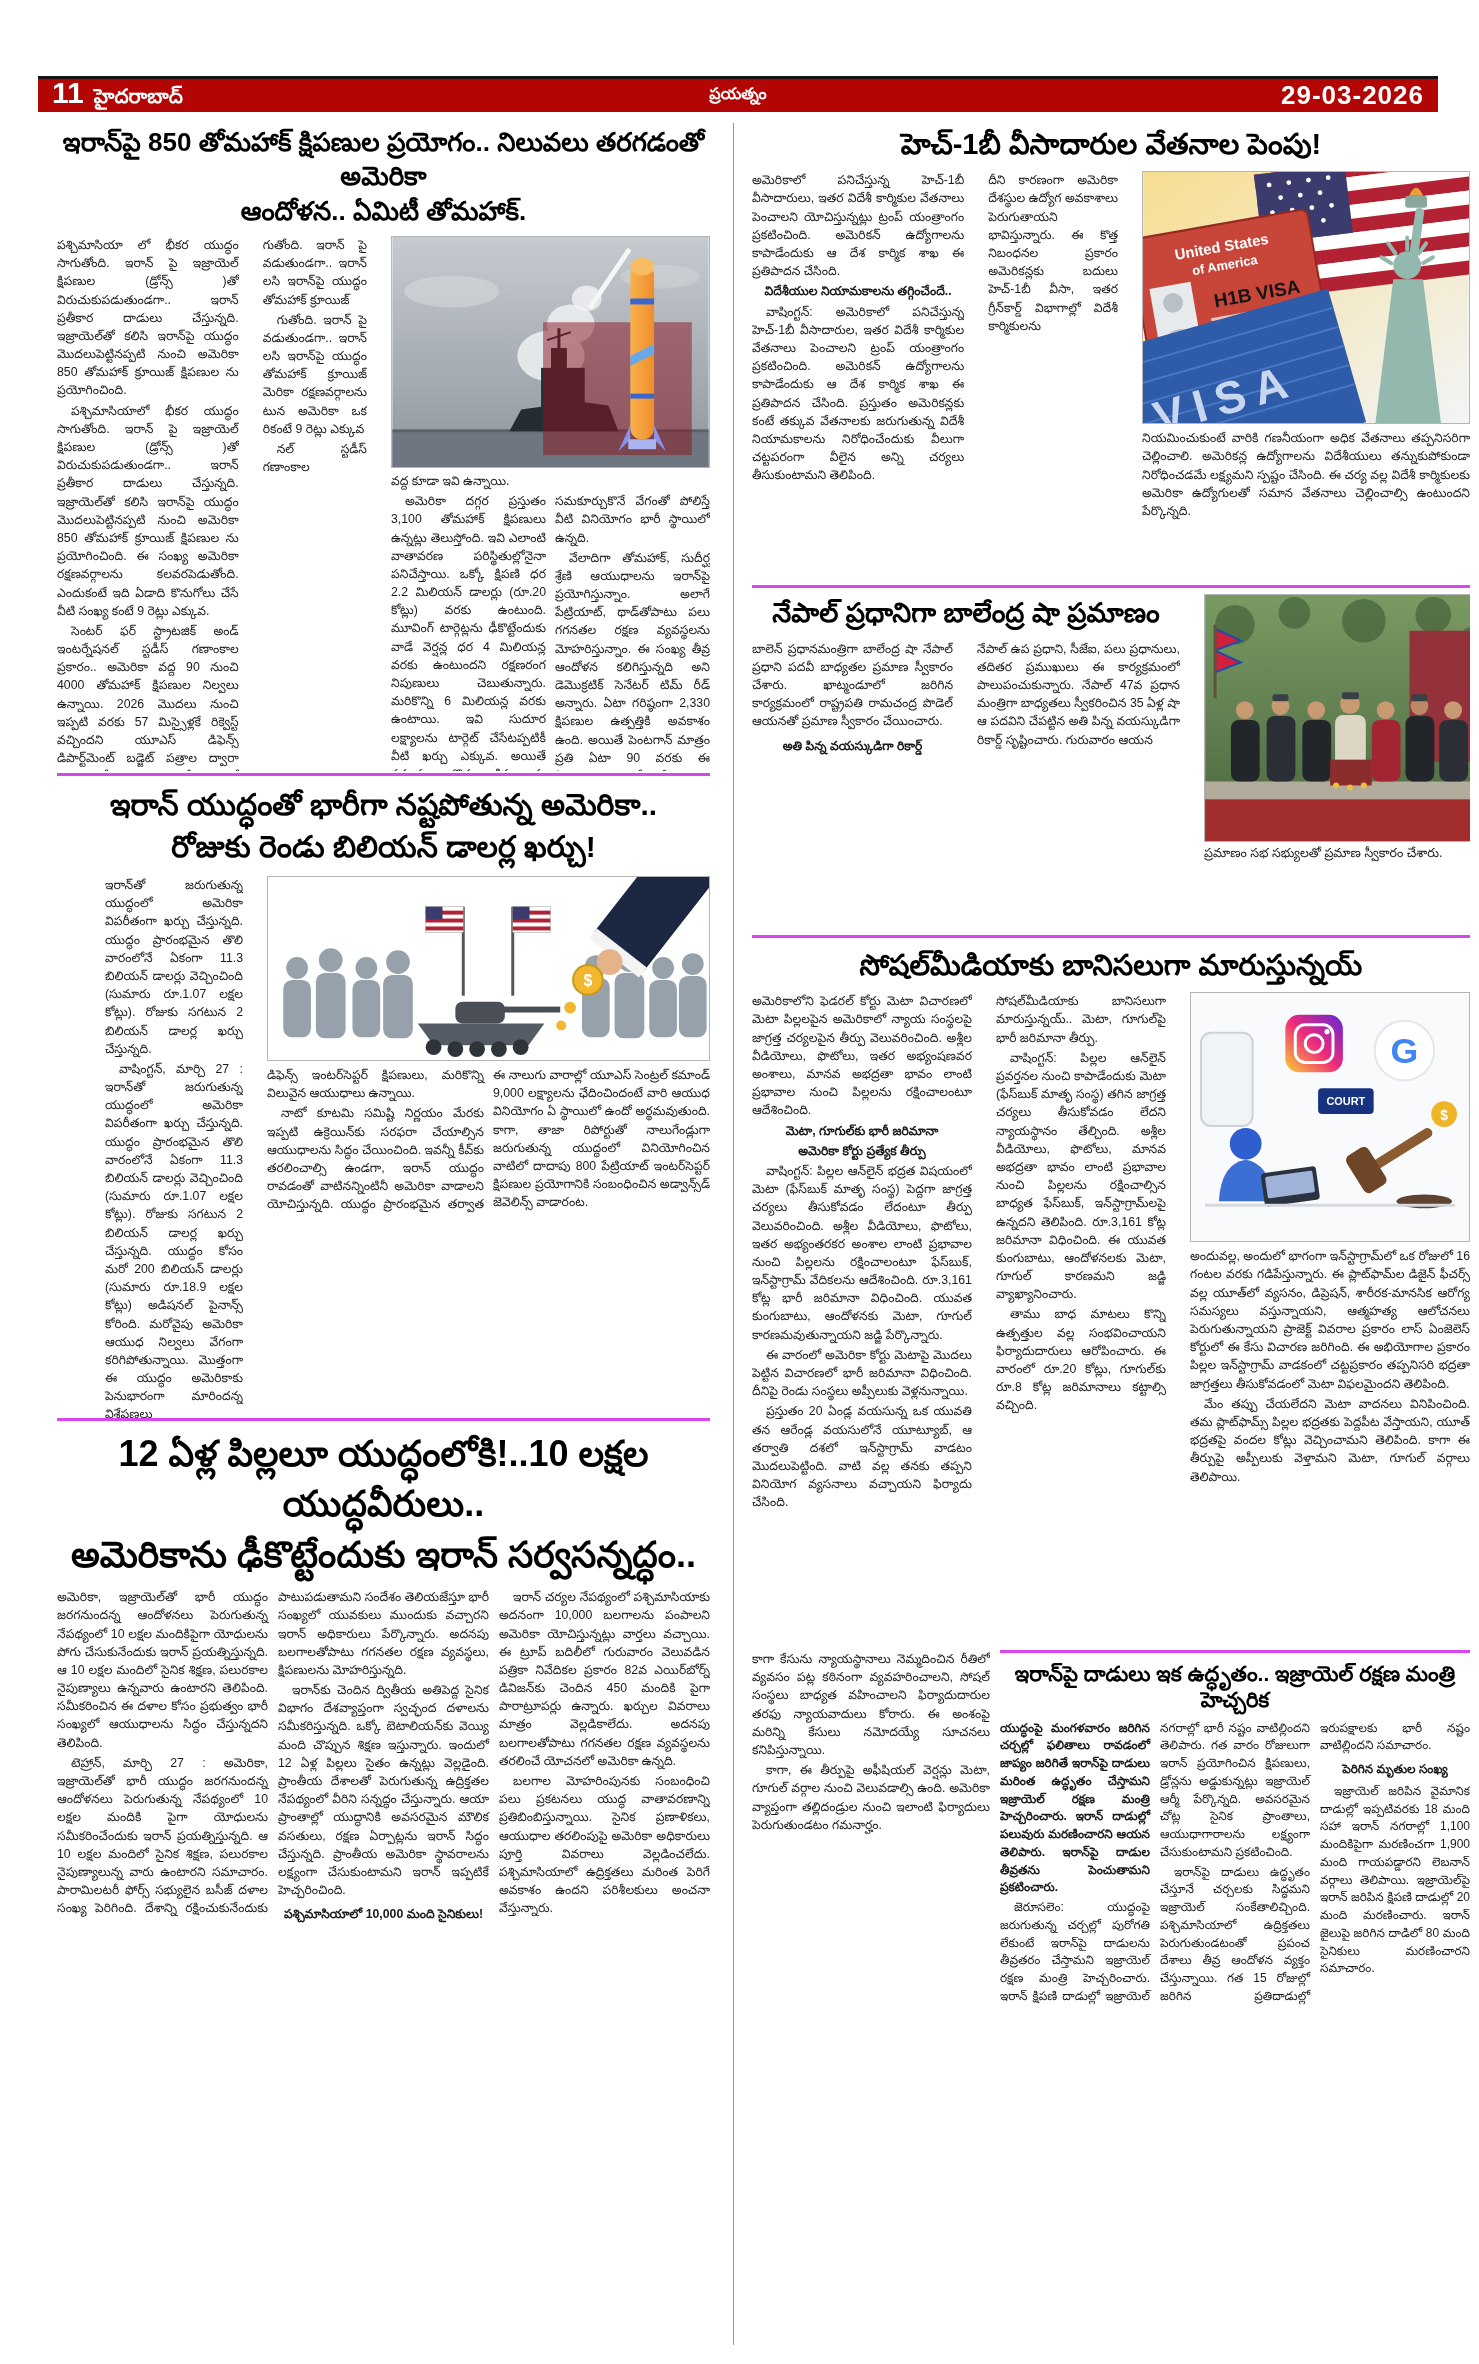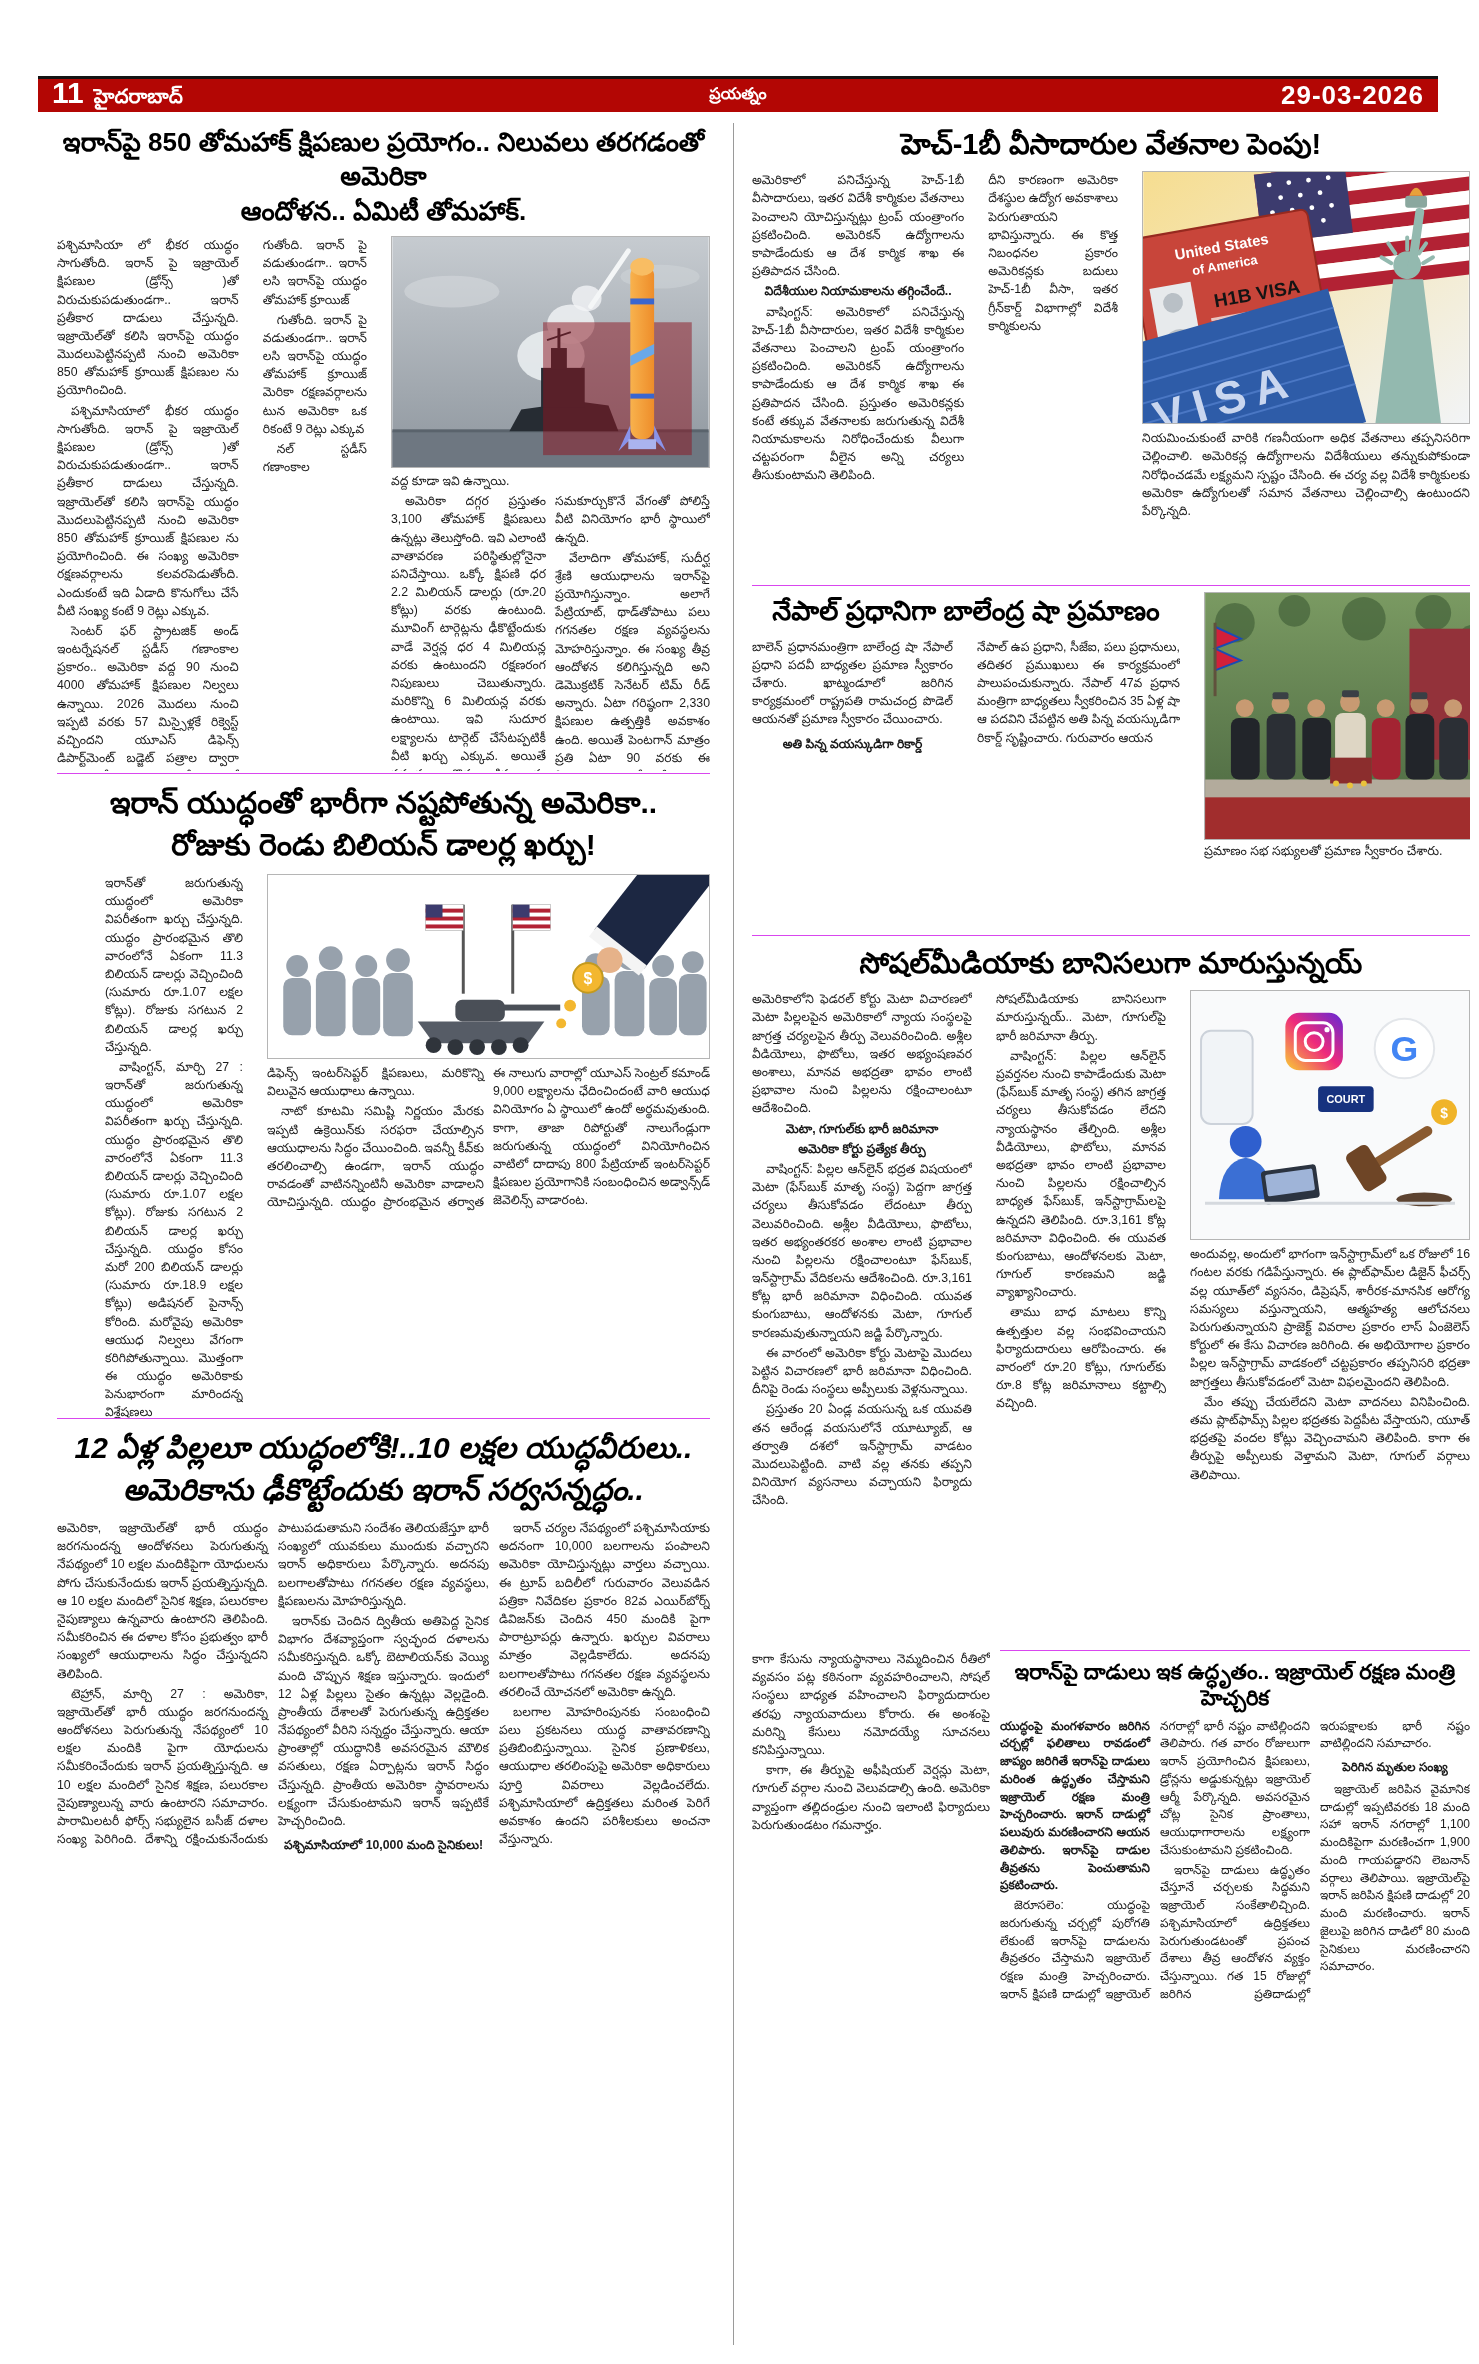--- a/index.html
+++ b/index.html
@@ -7,25 +7,25 @@
   .page{position:relative;width:1479px;height:2364px;background:#fff;overflow:hidden;}
   
   .masthead{position:absolute;top:76px;left:38px;width:1400px;height:36px;background:#b30604;border-top:3px solid #141414;display:flex;align-items:center;padding:0 14px;box-sizing:border-box;color:#fff;}
   .mh-left{display:flex;align-items:baseline;gap:10px;}
   .pageno{font-size:30px;font-weight:bold;line-height:1;}
   .city{font-size:20px;font-weight:bold;}
   .mh-center{position:absolute;left:0;right:0;text-align:center;font-size:16px;font-weight:bold;pointer-events:none;}
   .mh-right{margin-left:auto;font-size:26px;font-weight:bold;letter-spacing:1px;}
   
   .art{position:absolute;overflow:hidden;box-sizing:border-box;}
-  .rule-top{border-top:1px solid #d946ef;padding-top:6px;}
+  .rule-top{border-top:3px solid #d946ef;padding-top:6px;}
   .hl{margin:2px 0 8px 0;text-align:center;font-weight:bold;color:#000;line-height:1.32;}
   .hlA{font-size:26px;}
   .hlB{font-size:30px;line-height:1.4;}
-  .hlC{font-size:30px;line-height:1.4;font-style:italic;}
+  .hlC{font-size:36px;line-height:1.4;}
   .hlR1{font-size:29px;}
   .hlR2{font-size:27px;}
   .hlR3{font-size:29px;}
   .hlR4{font-size:21px;line-height:1.25;margin-bottom:6px;}
   .bodyrow{display:flex;gap:24px;align-items:flex-start;}
   .col{text-align:justify;font-size:12.3px;line-height:1.48;overflow:hidden;}
   .col p{margin:0 0 2px 0;text-indent:14px;}
   .col p.noind{text-indent:0;}
   .twocol{columns:2;column-gap:9px;}
   .threecol{columns:3;column-gap:10px;}

